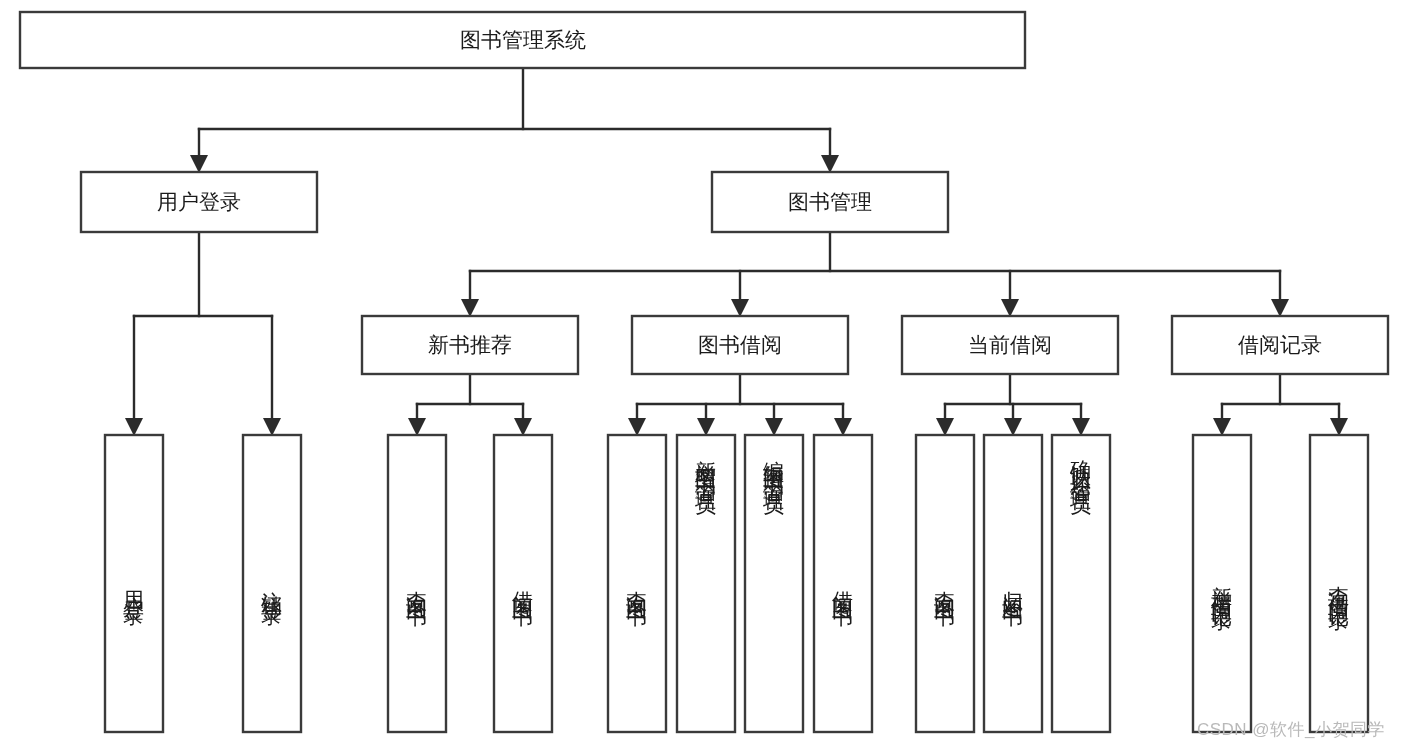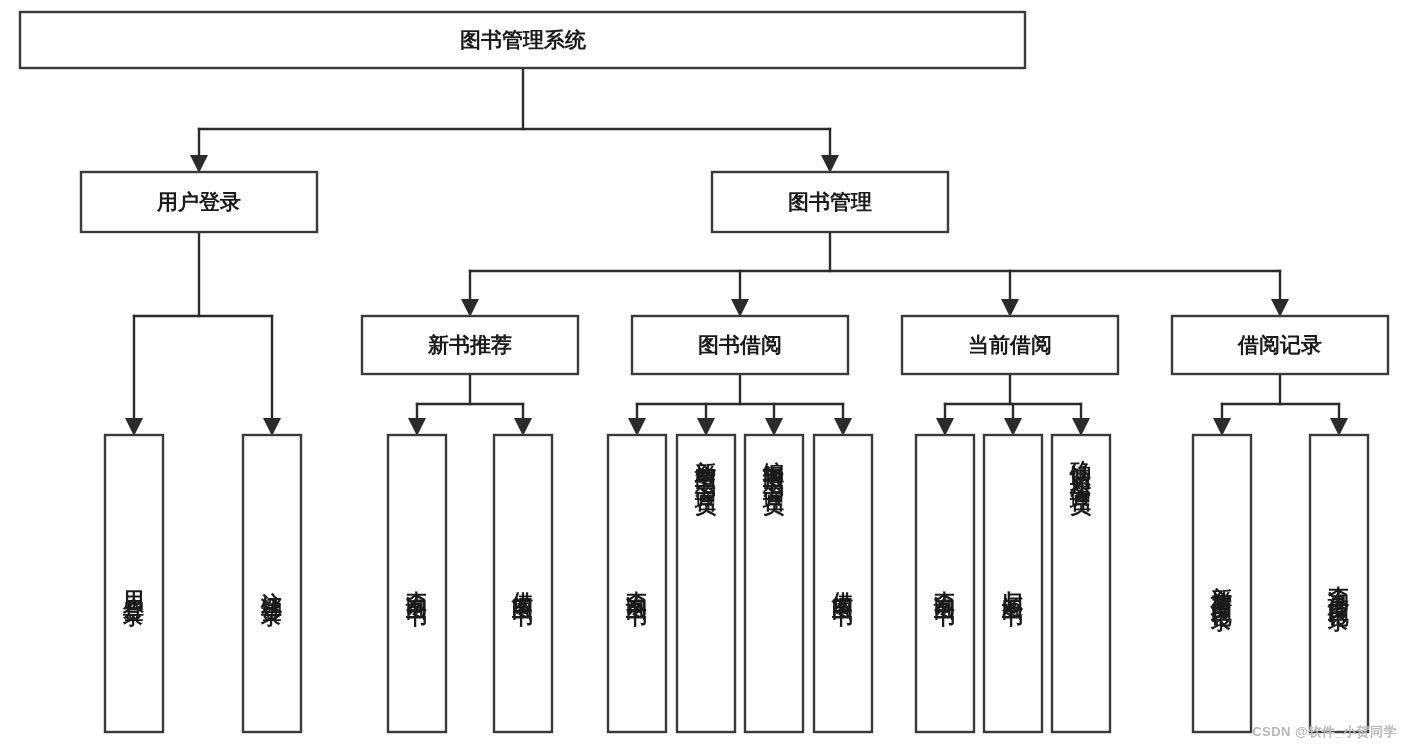--- a/index.html
+++ b/index.html
@@ -11,21 +11,20 @@
     width: 1405px;
     height: 747px;
     overflow: hidden;
     font-family: "Liberation Sans", "DejaVu Sans", sans-serif;
   }
   #diagram-root {
     position: relative;
     width: 1405px;
     height: 747px;
     background: #ffffff;
-    font-weight: bold;
   }
   svg.diagram-canvas {
     position: absolute;
     top: 0;
     left: 0;
     width: 1405px;
     height: 747px;
     display: block;
   }
   .node-box {
@@ -60,24 +59,24 @@
     letter-spacing: 5px;
     color: #1b1b1b;
     display: flex;
     align-items: center;
     justify-content: center;
     white-space: nowrap;
     pointer-events: none;
   }
   .watermark {
     position: absolute;
-    right: 8px;
+    right: 20px;
     bottom: 6px;
     font-family: "Liberation Sans", "DejaVu Sans", sans-serif;
-    font-size: 13px;
+    font-size: 17px;
     color: #b9b9b9;
     letter-spacing: 0.5px;
     white-space: nowrap;
   }
 </style>
 </head>
 <body>
 
 <div id="diagram-root">
 

